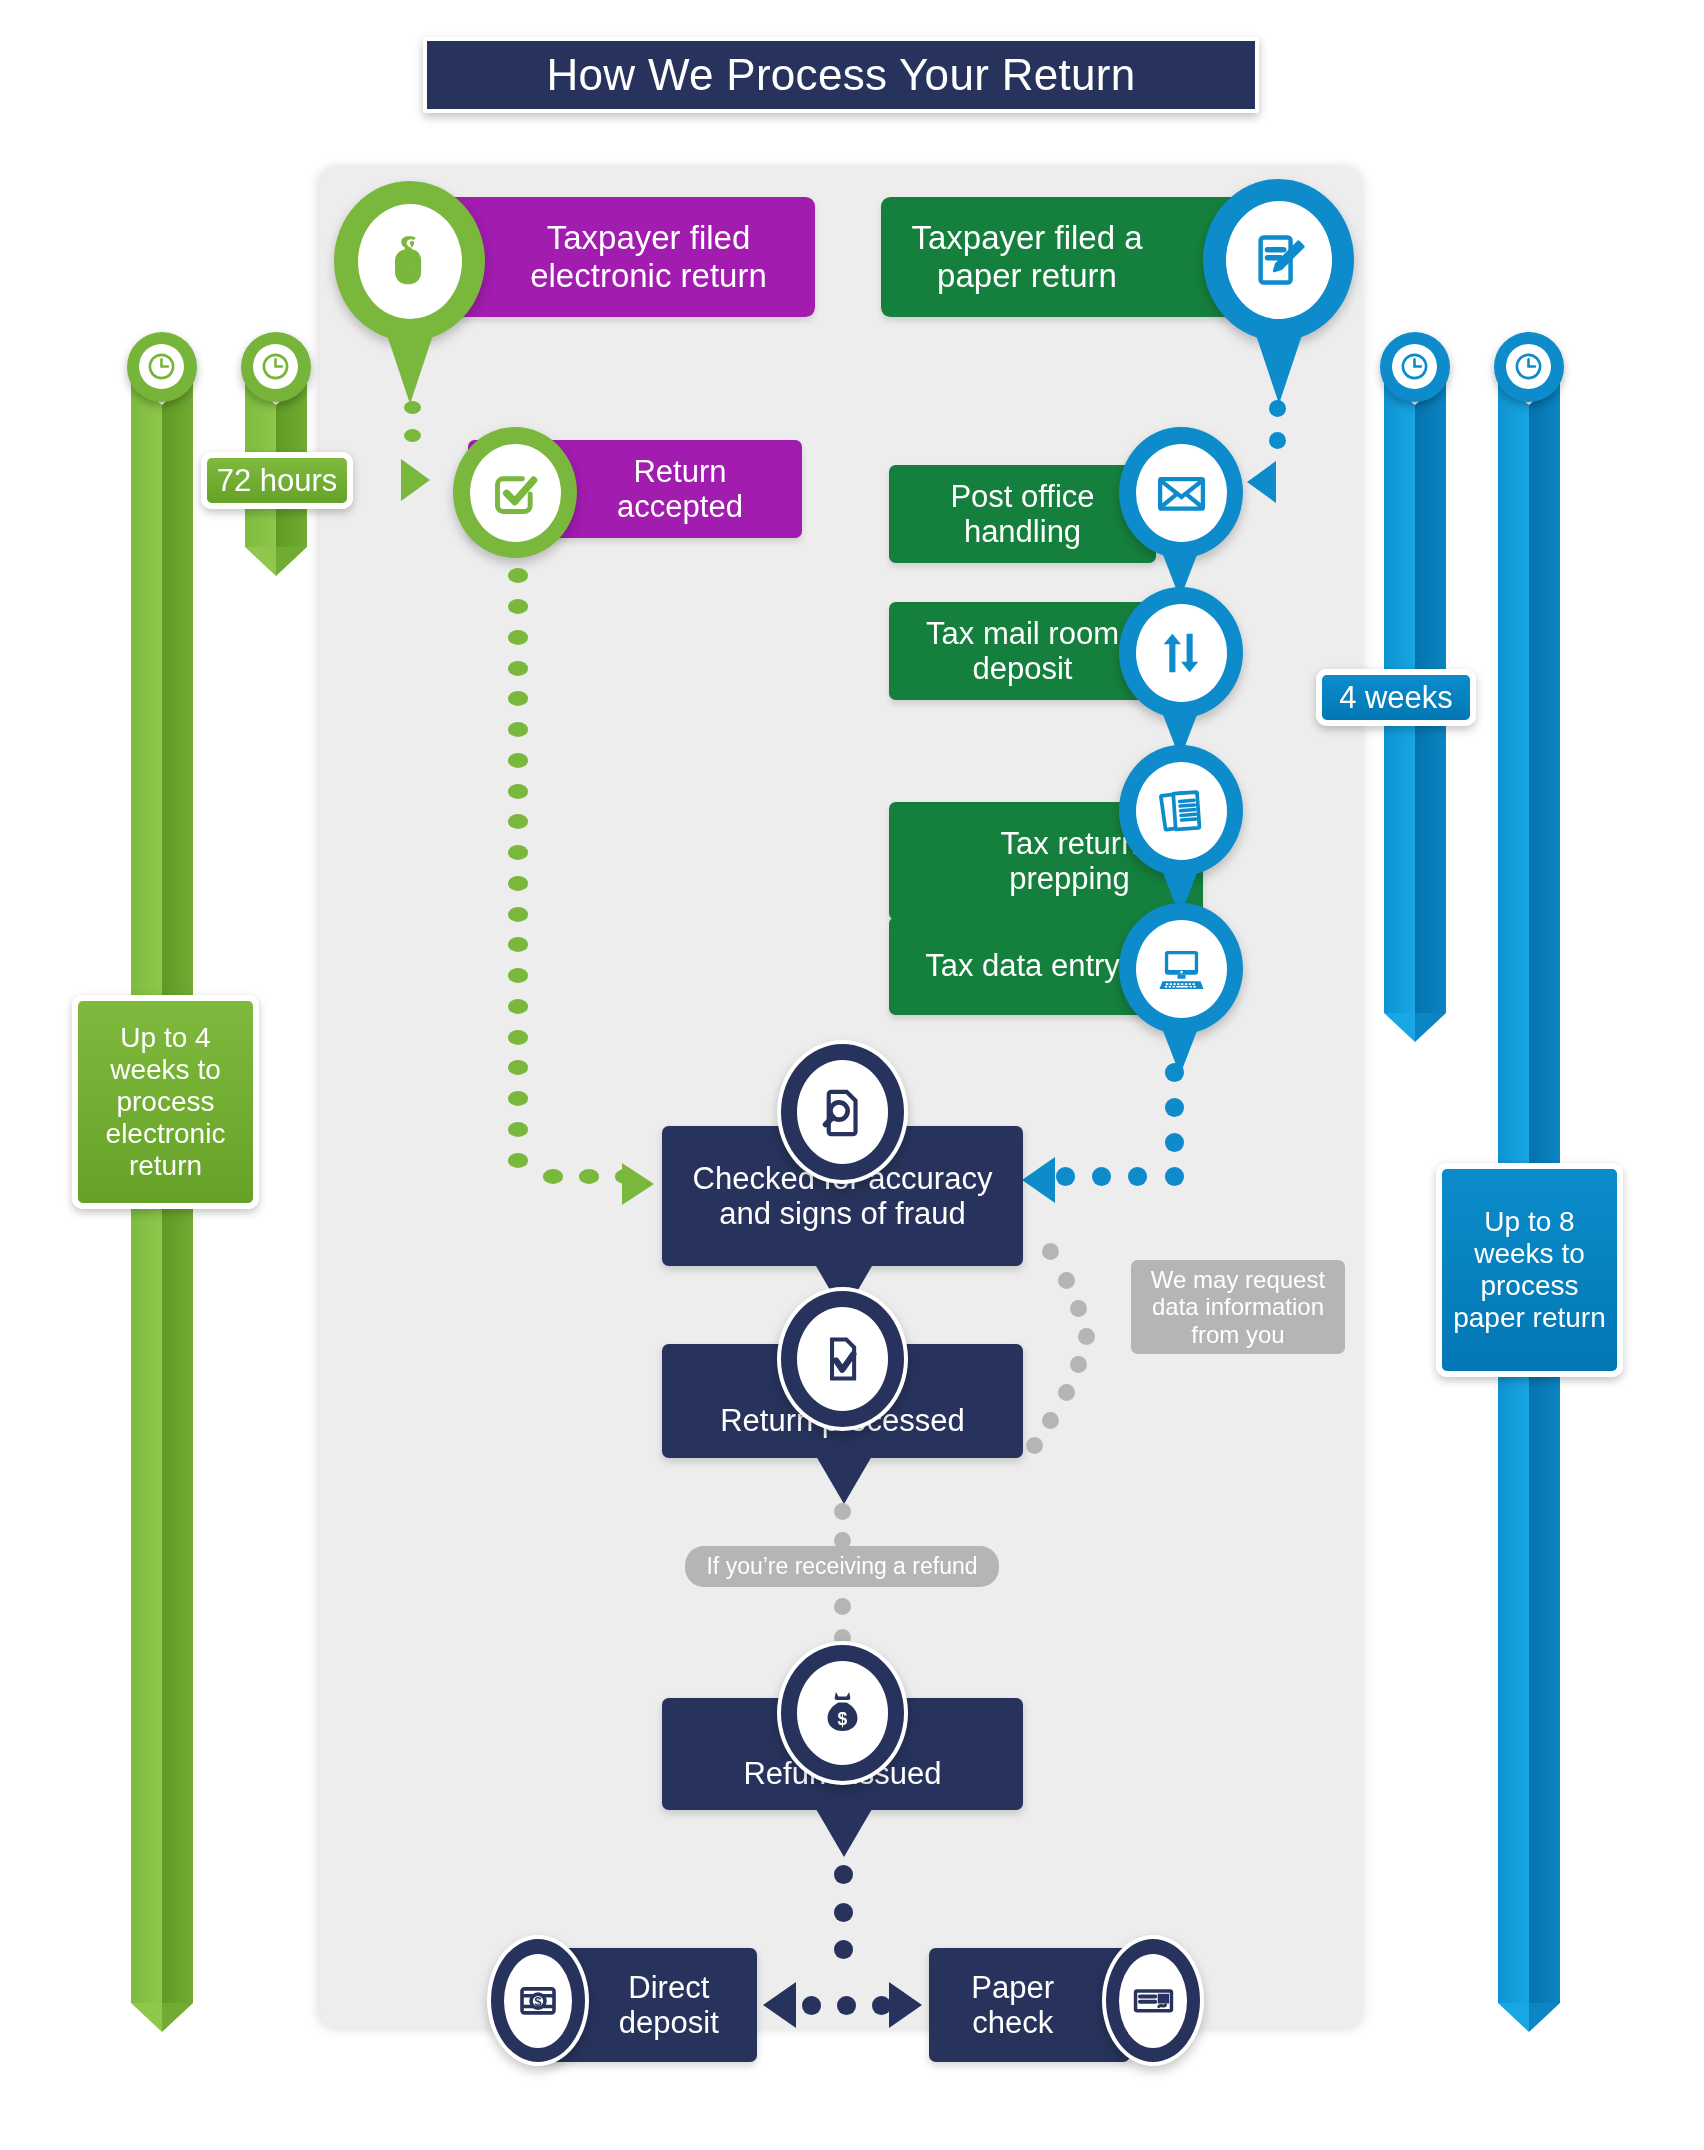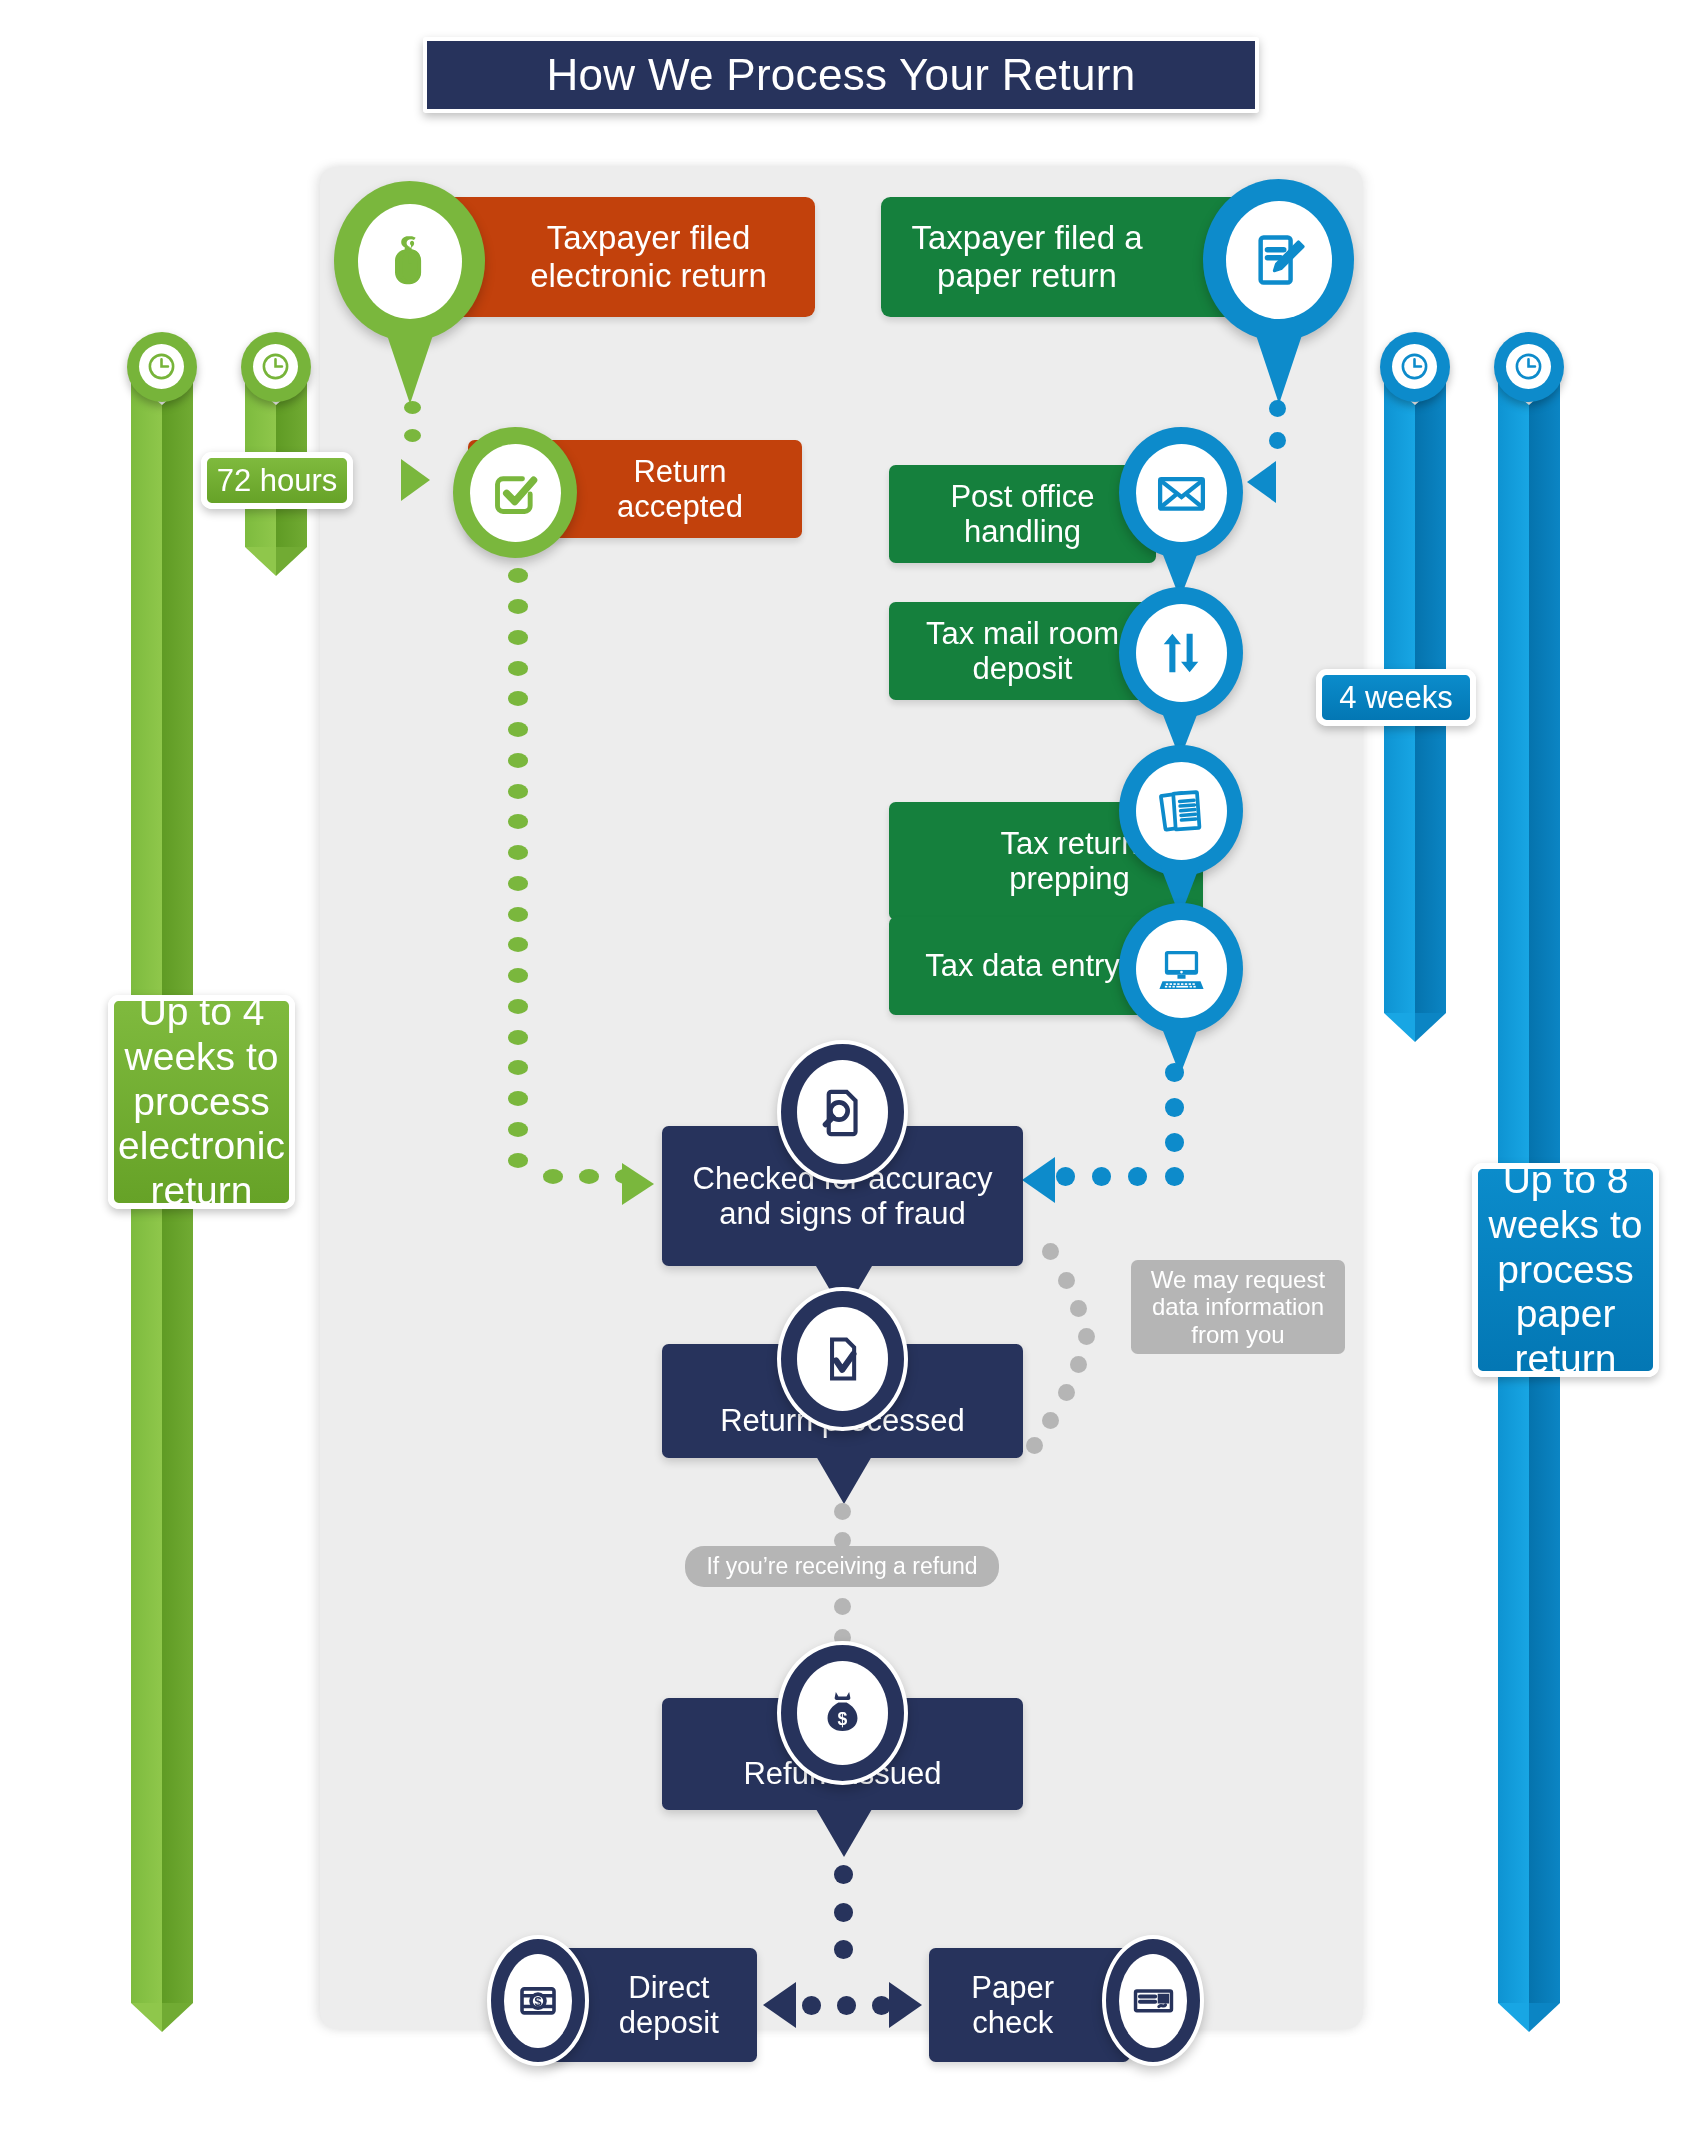--- a/index.html
+++ b/index.html
@@ -52,39 +52,39 @@
   .timelabel{position:absolute;border:6px solid #fff;border-radius:10.7px;
       box-sizing:border-box;display:flex;align-items:center;justify-content:center;
       text-align:center;color:#fff;box-shadow:0 3.3px 8px rgba(0,0,0,.22);}
   .timelabel.green{background:linear-gradient(180deg,#7fba3e,#66a227);}
   .timelabel.blue{background:linear-gradient(180deg,#0b8ccb,#0377b4);}
   .timelabel span{line-height:1.15;}
 
   
   .stepbox{position:absolute;border-radius:6.7px;display:flex;align-items:center;}
   .stepbox .txt{color:#fff;text-align:center;line-height:1.14;width:100%;}
-  .gbox{background:#c2410c;box-shadow:0 4px 6.7px rgba(0,0,0,.12);}
+  .gbox{background:#a21caf;box-shadow:0 4px 6.7px rgba(0,0,0,.12);}
   .bbox{background:#15803d;box-shadow:0 4px 6.7px rgba(0,0,0,.12);}
   .nbox{background:#27335c;box-shadow:0 4px 8px rgba(0,0,0,.16);}
 
   
   .pin{position:absolute;border-radius:50%;display:flex;align-items:center;justify-content:center;
        box-shadow:0 5.3px 10.7px rgba(0,0,0,.22);}
   .pin .disc{border-radius:50%;background:#fff;display:flex;align-items:center;justify-content:center;}
   .pin.green{background:#7ab73d;}
   .pin.blue{background:#0d8bcb;}
   .pin.navy{background:#27335c;border:4.7px solid #fff;box-sizing:border-box;}
   .tail{position:absolute;width:0;height:0;}
 
   
   .dot{position:absolute;border-radius:50%;}
   .tri{position:absolute;width:0;height:0;}
 
   
-  .t46{font-size:31px;} .t44{font-size:39px;margin-left:36px;} .t36{font-size:24px;} .t34{font-size:23px;}
+  .t46{font-size:31px;} .t44{font-size:28px;} .t36{font-size:24px;} .t34{font-size:23px;}
 
   .graylabel{position:absolute;background:#b5b5b5;border-radius:6.7px;color:#fff;
       display:flex;align-items:center;justify-content:center;text-align:center;line-height:1.15;}
 </style>
 </head>
 <body>
 
 <div class="abs" id="title-bar">
   <span>How We Process Your Return</span>
 </div>

